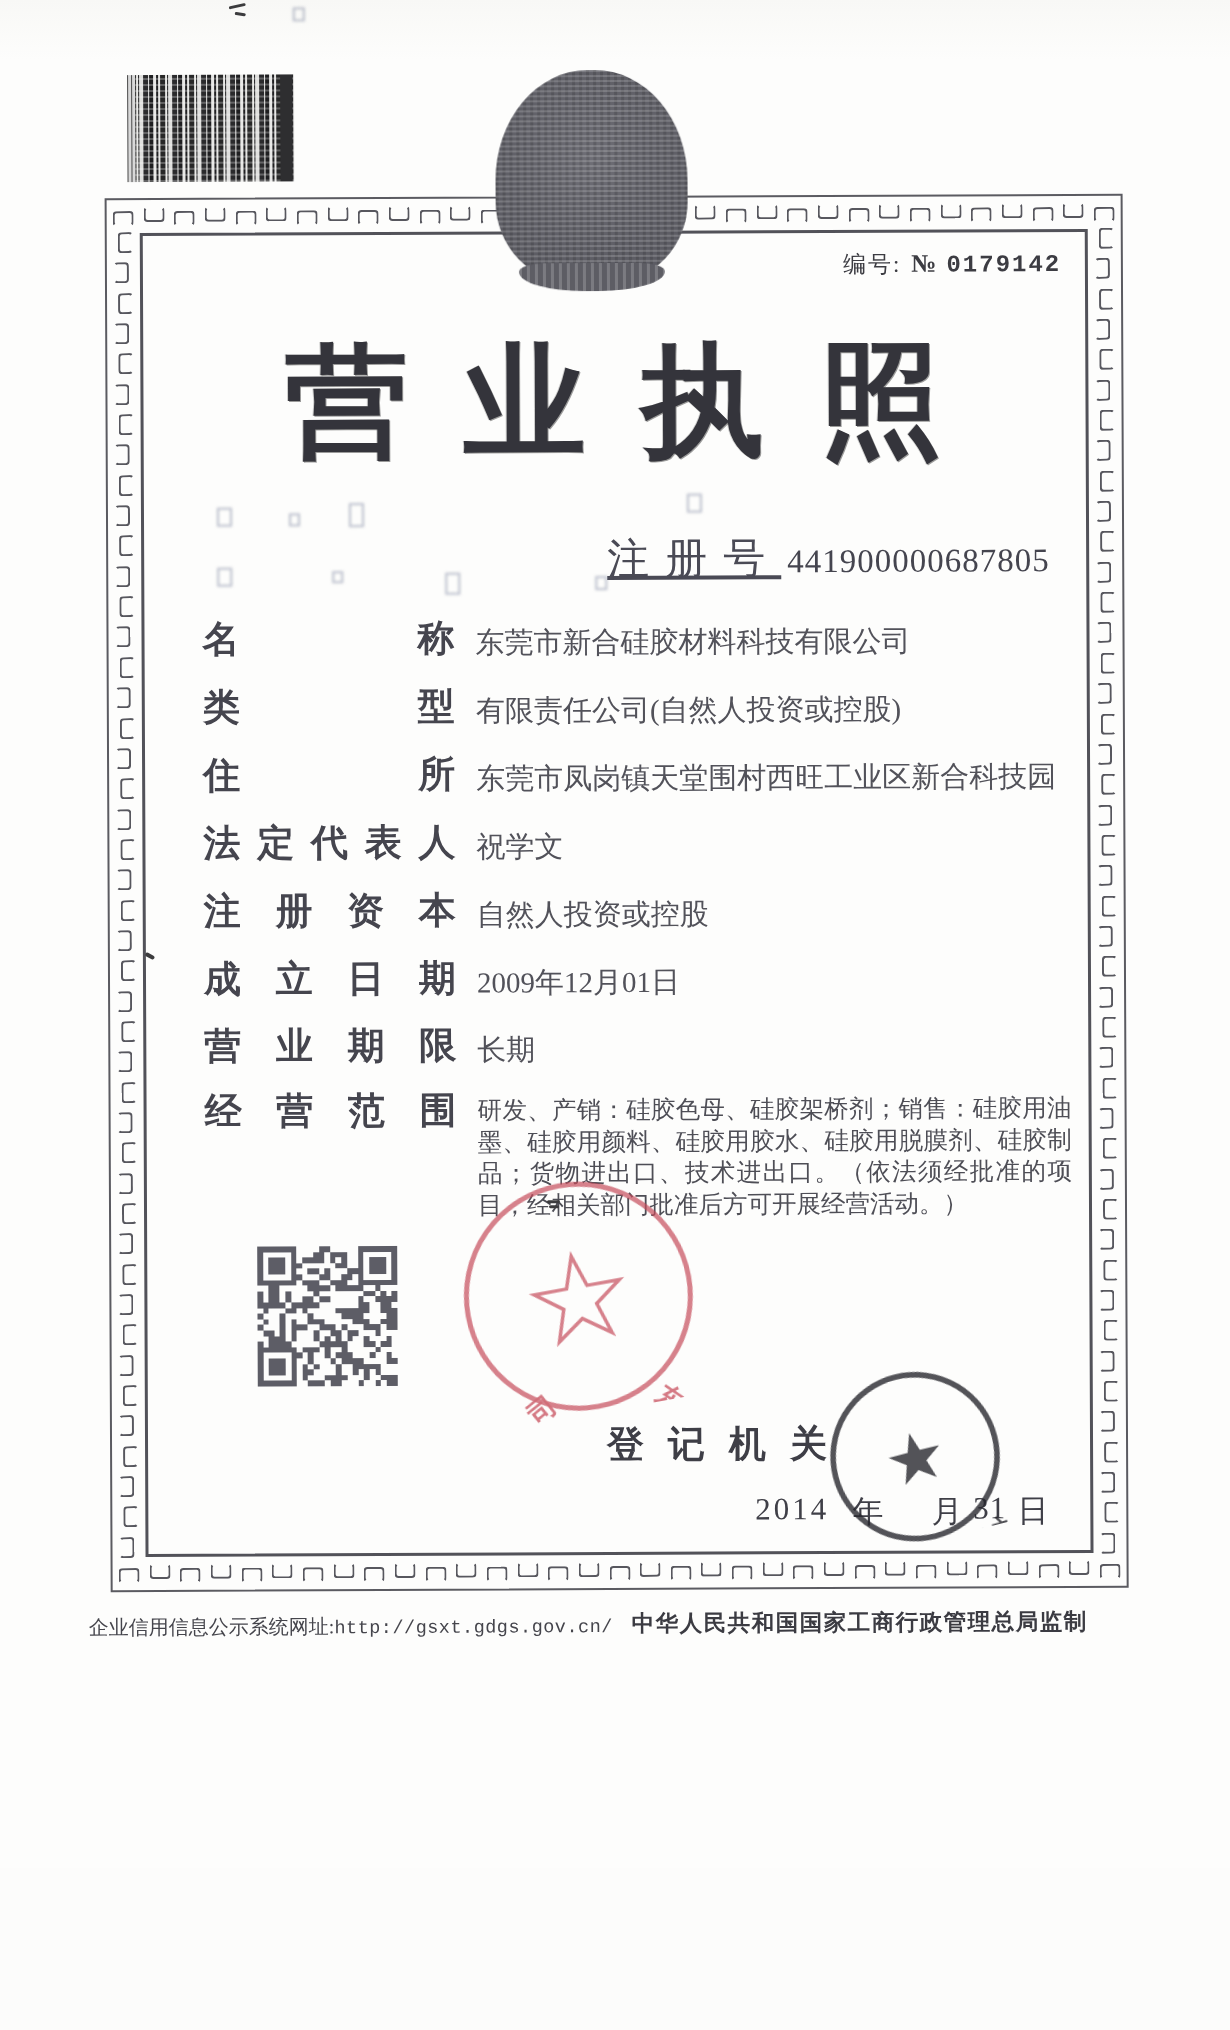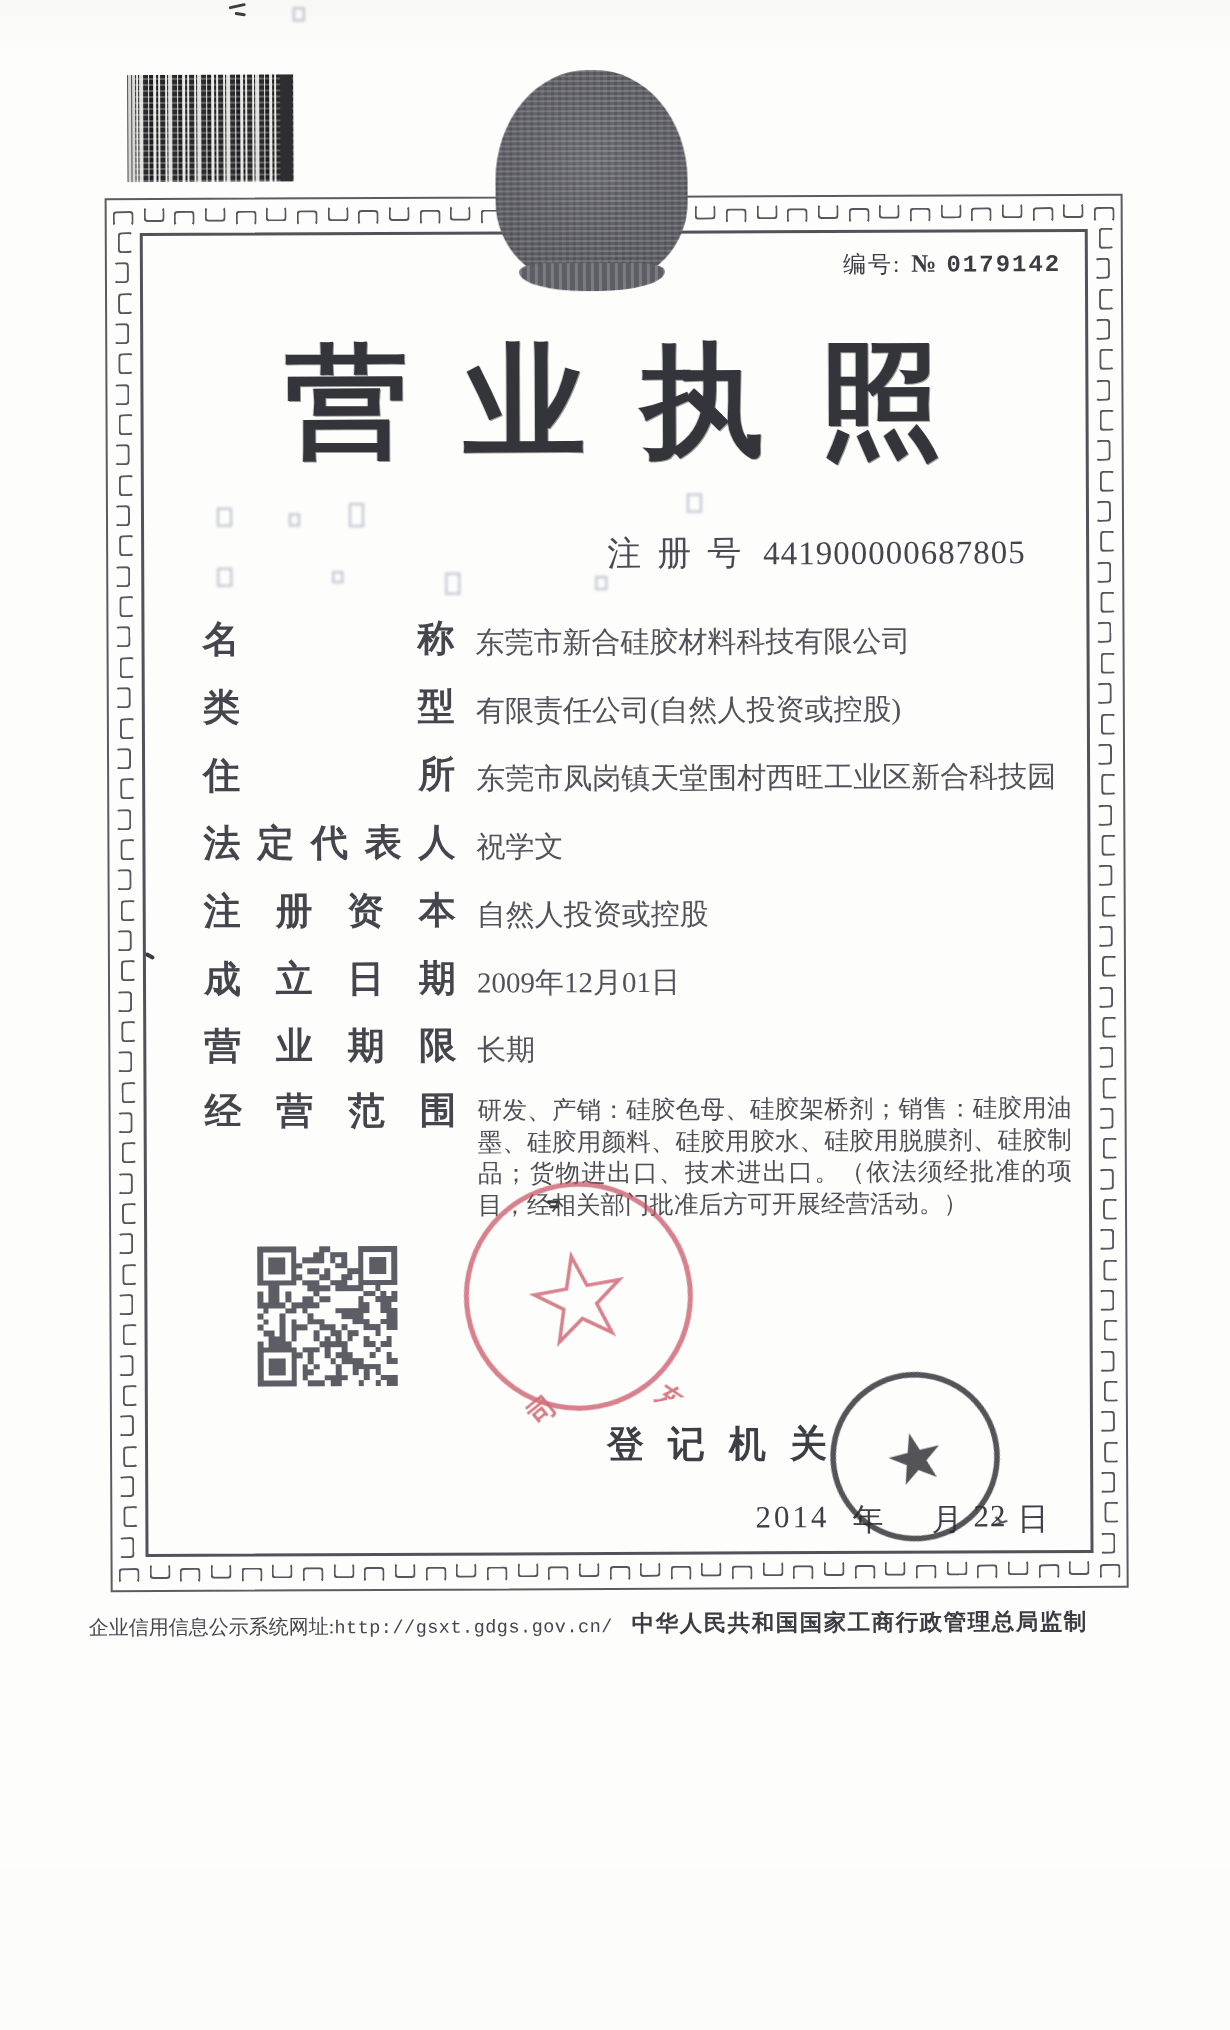--- a/index.html
+++ b/index.html
@@ -60,21 +60,21 @@
   .serial .num{font-family:"Liberation Mono","DejaVu Sans Mono",monospace;
                font-size:24px;font-weight:700;margin-left:10px;letter-spacing:2px;}
 
   .title{position:absolute;left:0;right:0;top:328px;display:flex;justify-content:center;gap:56px;}
   .title span{font-family:"Liberation Sans","DejaVu Sans",sans-serif;font-weight:900;
     font-size:122px;line-height:1.2;color:#38383e;
     text-shadow:1px 1px 0 rgba(40,40,40,.45), -1px 0 0 rgba(60,60,60,.25);
     filter:contrast(1.05);}
 
   .regline{position:absolute;left:608px;top:531px;white-space:nowrap;color:#4a4a55;}
-  .regline .lab{font-size:34px;letter-spacing:16px;}
+  .regline .lab{font-size:42px;letter-spacing:16px;text-decoration:underline;}
   .regline .num{font-size:33px;letter-spacing:1px;margin-left:6px;color:#45454f;}
 
   .fields{position:absolute;left:0;top:0;width:1230px;}
   .frow{position:absolute;left:203px;display:flex;}
   .flabel{width:252px;display:flex;justify-content:space-between;
           font-size:37px;font-weight:600;color:#45454e;line-height:44px;}
   .fvalue{margin-left:21px;margin-top:8px;font-size:29px;color:#52525a;
           white-space:nowrap;line-height:36px;}
   .fvalue.wrap{white-space:normal;width:594px;font-size:24.5px;line-height:31.5px;
                text-align:justify;margin-top:6px;color:#4e4e56;}
@@ -94,21 +94,21 @@
   .registry-seal{position:absolute;left:826px;top:1372px;width:172px;height:172px;
     transform:rotate(-14deg);opacity:.88;filter:blur(.3px);z-index:6;}
   .registry-seal text{font-size:25px;letter-spacing:5px;fill:rgba(38,38,44,.92);
     font-weight:700;font-family:"Liberation Serif","DejaVu Serif",serif;}
 
   .registry-label{position:absolute;left:604px;top:1420px;font-size:37px;font-weight:600;
     letter-spacing:24px;color:#3e3e46;white-space:nowrap;}
 
   .dateline{position:absolute;left:752px;top:1492px;width:310px;height:46px;
             font-size:31px;color:#3f3f47;}
-  .dateline span{position:absolute;top:8px;white-space:nowrap;}
+  .dateline span{position:absolute;top:0;white-space:nowrap;}
   .d-year{left:0;letter-spacing:3px;}
   .d-yu{left:97px;}
   .d-mu{left:176px;}
   .d-day{left:218px;letter-spacing:1px;}
   .d-du{left:262px;}
 
   .footer{position:absolute;left:0;top:1608px;width:1230px;height:40px;color:#3b3b42;}
   .f-left{position:absolute;left:85px;top:4px;font-size:20px;white-space:nowrap;color:#45454c;}
   .f-left .url{font-family:"Liberation Mono","DejaVu Sans Mono",monospace;font-size:18.5px;letter-spacing:.5px;}
   .f-right{position:absolute;right:146px;top:0;font-size:22.5px;font-weight:600;
@@ -1033,21 +1033,21 @@
       <polygon points="117,77 127.3,107.8 159.8,108.1 133.6,127.4 143.5,158.4 117,139.5 90.5,158.4 100.4,127.4 74.2,108.1 106.7,107.8" fill="none" stroke="rgba(198,75,90,.85)" stroke-width="3.5"></polygon>
       <text><textPath href="#redPath" startOffset="58">东莞市新合硅胶材料科技有限公司</textPath></text>
     </svg>
 
     <div class="registry-label">登记机关</div>
 
     <div class="dateline">
       <span class="d-year">2014</span>
       <span class="d-yu">年</span>
       <span class="d-mu">月</span>
-      <span class="d-day">22</span>
+      <span class="d-day">31</span>
       <span class="d-du">日</span>
     </div>
 
     <svg class="registry-seal" viewBox="0 0 170 170">
       <defs>
         <path id="blkPath" d="M85,151 A66,66 0 1 1 84.9,151" fill="none"></path>
       </defs>
       <circle cx="85" cy="85" r="81" fill="none" stroke="rgba(38,38,44,.9)" stroke-width="5.5"></circle>
       <polygon points="85,61 91.2,79.5 110.7,79.7 95,91.2 100.9,109.8 85,98.5 69.1,109.8 75,91.2 59.3,79.7 78.8,79.5" fill="rgba(38,38,44,.9)"></polygon>
       <text><textPath href="#blkPath" startOffset="52">东莞市工商行政管理局</textPath></text>

